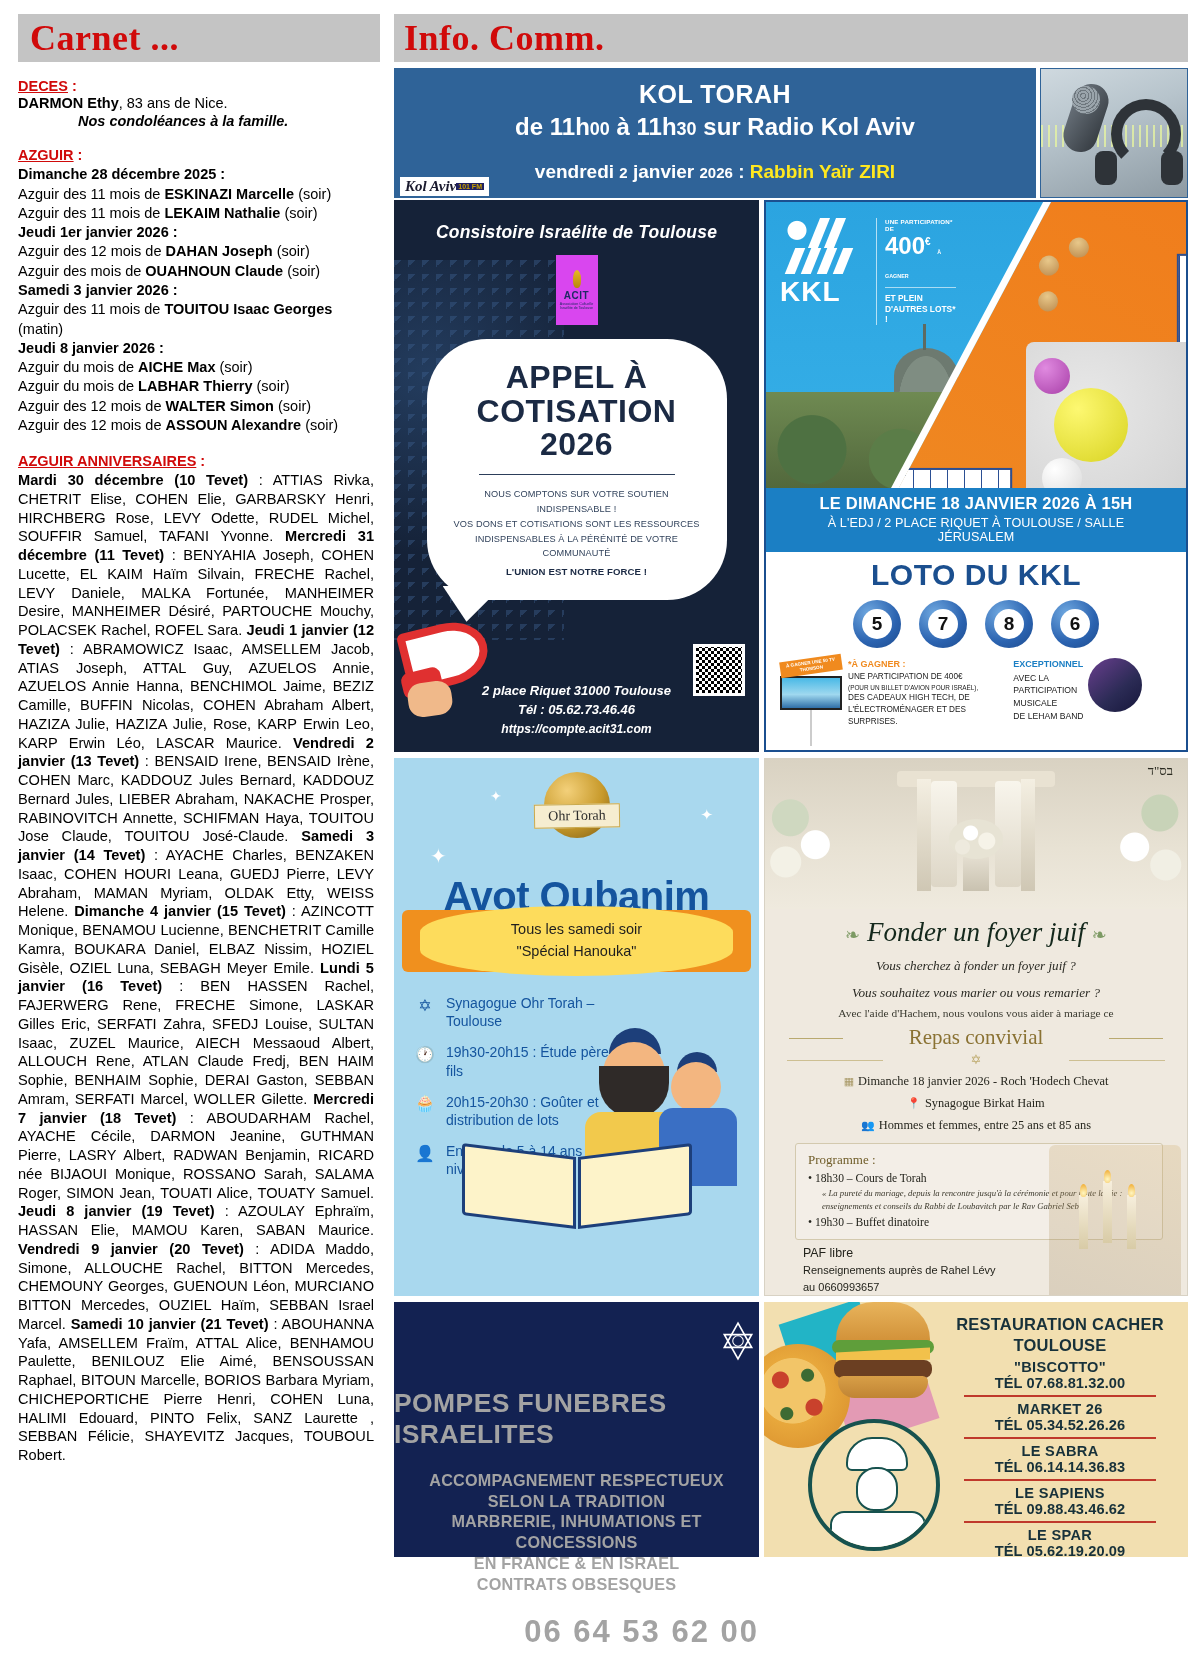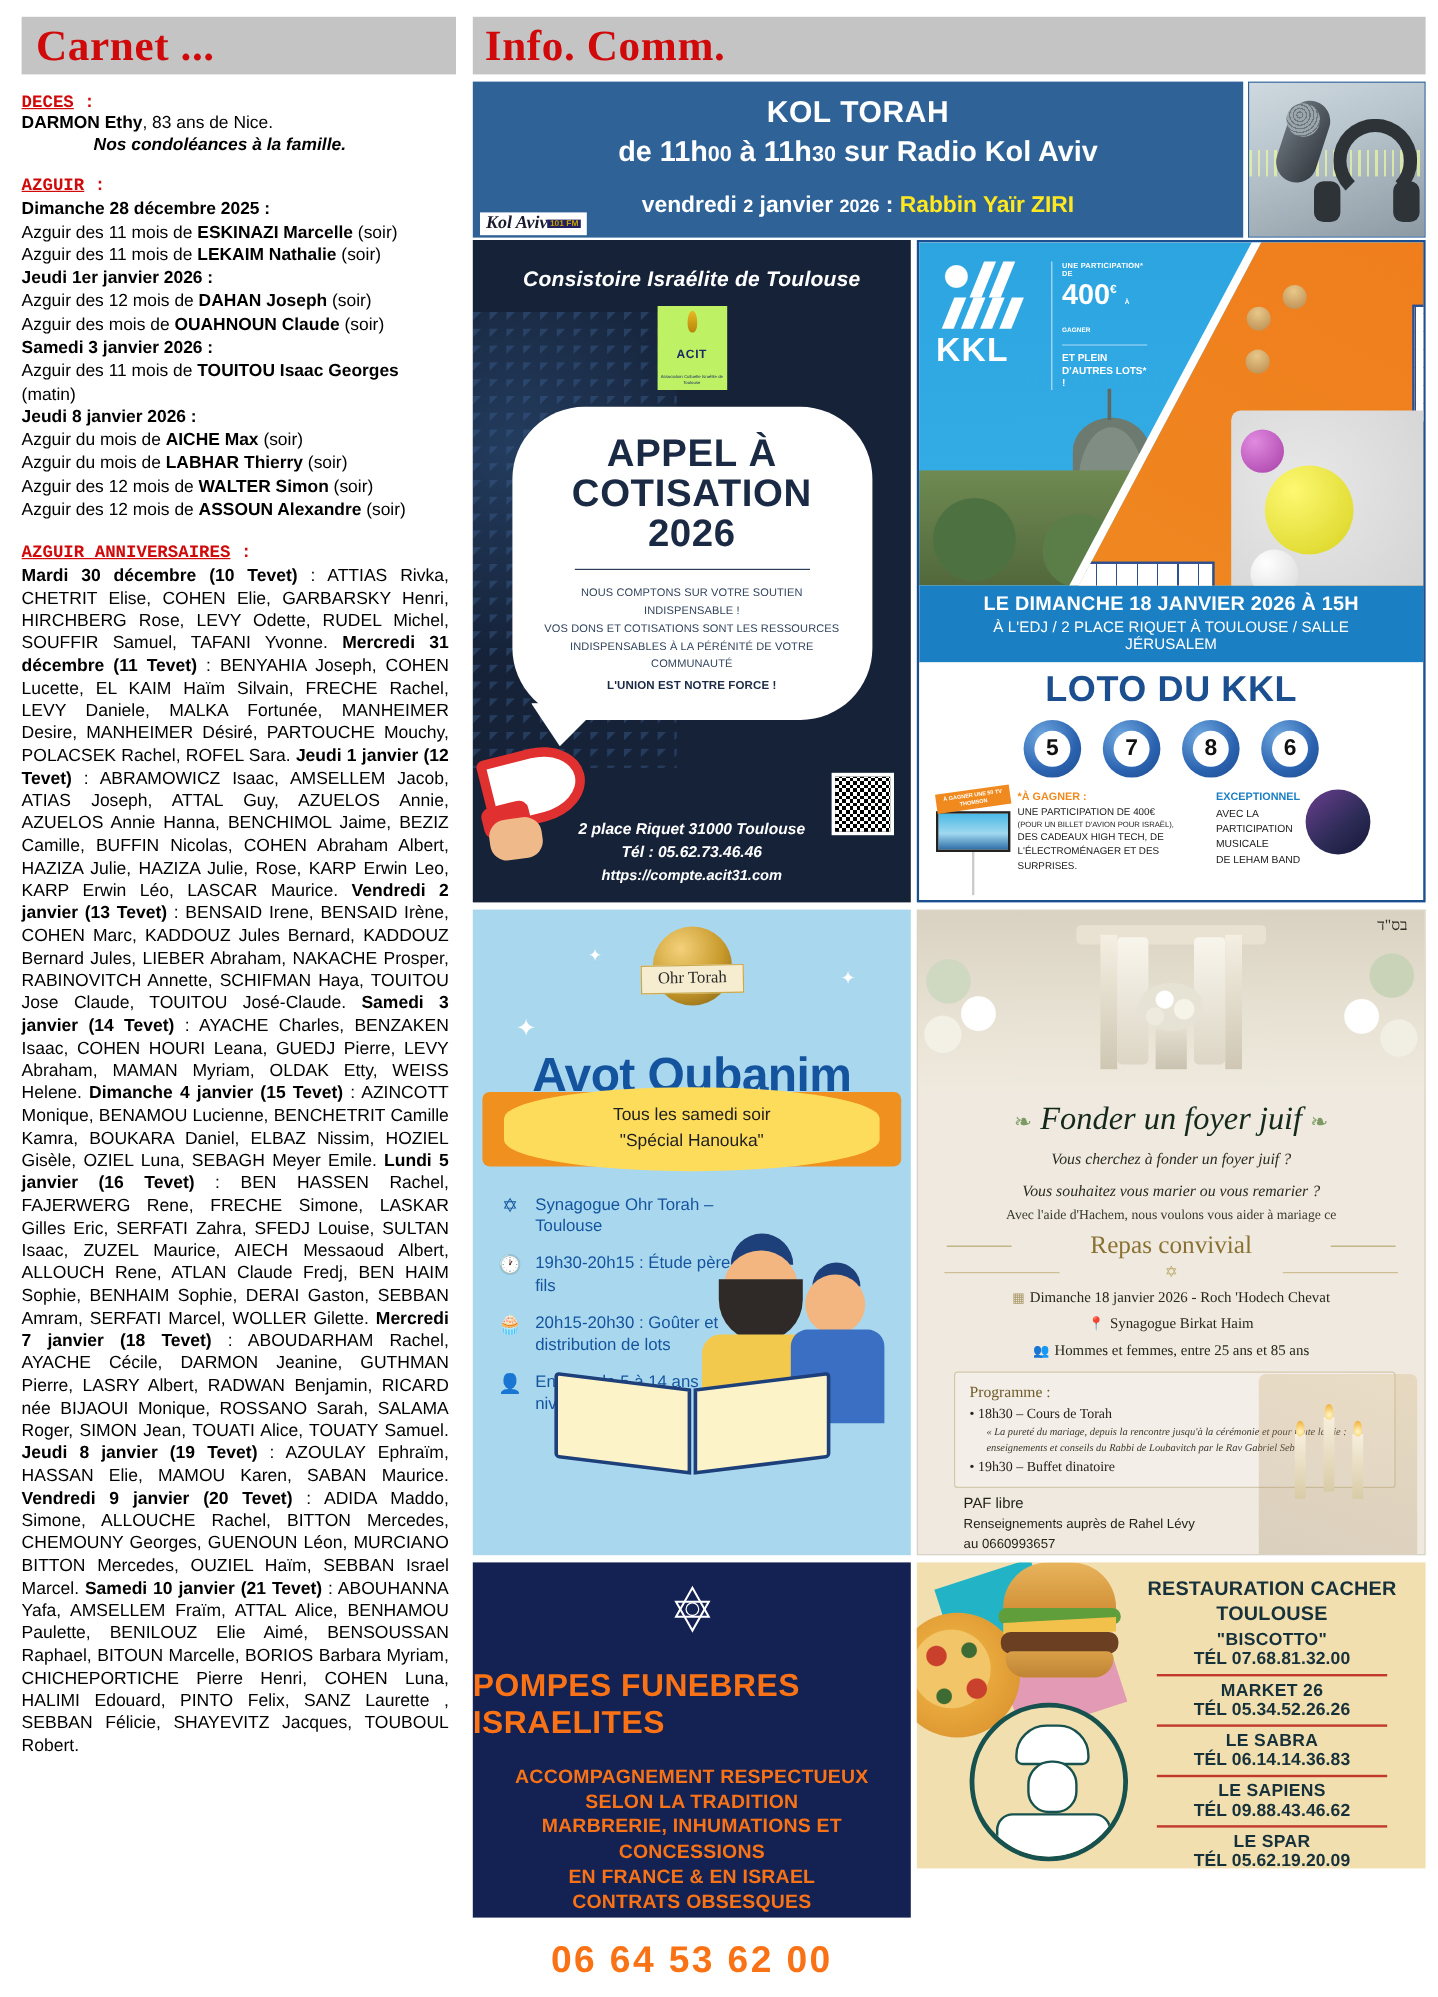--- a/index.html
+++ b/index.html
@@ -18,21 +18,21 @@
   .banner {
     background:#c4c4c4; margin:14px 8px 0 18px; height:48px;
     display:flex; align-items:center; padding-left:12px;
   }
   .banner-title {
     color:#d00a0a; font-family:"Liberation Serif", serif;
     font-size:36px; font-weight:bold; letter-spacing:0.5px; line-height:1;
   }
   .left-body { padding:12px 14px 0 18px; }
   .sec-head {
-    color:#d00a0a; font-weight:bold; font-size:14.5px; margin-top:4px;font-family:Liberation Mono, monospace;
+    color:#d00a0a; font-weight:bold; font-size:14.5px; margin-top:4px;
   }
   .sec-head u { text-decoration:underline; }
   .line { font-size:14.5px; line-height:1.33; color:#000; }
   .line b { font-weight:bold; }
   .indent-italic { font-style:italic; font-weight:bold; font-size:14.5px; padding-left:60px; }
   .spacer-14 { height:14px; }
   .az-list { margin-top:2px; }
   .anniv-block {
     font-size:14.6px; line-height:1.285; text-align:justify;
     text-justify:inter-word; margin-top:2px; hyphens:auto;
@@ -101,22 +101,22 @@
     display:flex; flex-direction:column; align-items:center;
   }
   .acit::before {
     content:""; position:absolute; left:0; top:60px; width:170px; height:380px;
     background:
       linear-gradient(135deg, rgba(58,92,138,.45) 25%, transparent 25%) 0 0/14px 14px,
       radial-gradient(circle at 20% 30%, rgba(45,78,120,.6), transparent 60%);
   }
   .acit-head { color:#fff; font-size:17.5px; font-style:italic; font-weight:bold;
     margin-top:22px; z-index:3; letter-spacing:.2px; }
-  .acit-logo { width:58px; height:70px; background:#bef264; margin-top:12px; z-index:3;
-    display:flex; flex-direction:column; align-items:center; justify-content:space-between;
+  .acit-logo { width:42px; height:70px; background:#d946ef; margin-top:12px; z-index:3;
+    display:flex; flex-direction:column; align-items:center; justify-content:center;
     padding:4px 2px; }
   .acit-flame { width:8px; height:18px; border-radius:50% 50% 40% 40%;
     background:linear-gradient(#e8b923,#b8860b); }
   .acit-logo .nm { color:#1e2a63; font-size:10px; font-weight:bold; letter-spacing:.5px; margin-top:2px; }
   .acit-logo .tiny { color:#1e2a63; font-size:3.6px; text-align:center; line-height:1.25; margin-top:1px; }
   .bubble {
     background:#fff; border-radius:60px 60px 60px 60px; width:300px; margin-top:14px;
     padding:22px 18px 20px 18px; text-align:center; position:relative; z-index:4;
   }
   .bubble::after{
@@ -340,22 +340,22 @@
     background:linear-gradient(200deg, rgba(212,180,120,.30), rgba(120,90,40,.18));
     border-radius:6px; }
   .candle { position:absolute; width:9px; height:54px;
     background:linear-gradient(#f7efdd,#d8cba6); }
   .flame { position:absolute; width:7px; height:13px; border-radius:50% 50% 40% 40%;
     background:radial-gradient(circle at 50% 70%, #fff6c0, #f0a92c); }
   .hebrew { position:absolute; right:14px; top:4px;
     font-family:"Liberation Serif", serif; font-size:13px; color:#2c2c22; }
 
   
-  .pompes { background:#132252; height:296px; position:relative;
-    display:flex; flex-direction:column; align-items:center; color:#f97316; }
+  .pompes { background:#132252; height:255px; position:relative;
+    display:flex; flex-direction:column; align-items:flex-end; color:#a3a3a3; }
   .pf-star { margin-top:18px; }
   .pf-title { font-size:26.5px; font-weight:bold; letter-spacing:.4px; margin-top:22px; }
   .pf-lines { text-align:center; font-size:16.2px; font-weight:bold;
     line-height:1.28; margin-top:20px; letter-spacing:.2px; }
   .pf-tel { font-size:31px; font-weight:bold; letter-spacing:2px; margin-top:20px; }
 
   
   .resto { background:#f2dfb0; height:255px; position:relative; overflow:hidden;
     display:flex; }
   .resto-left { width:178px; flex:0 0 178px; position:relative; }

